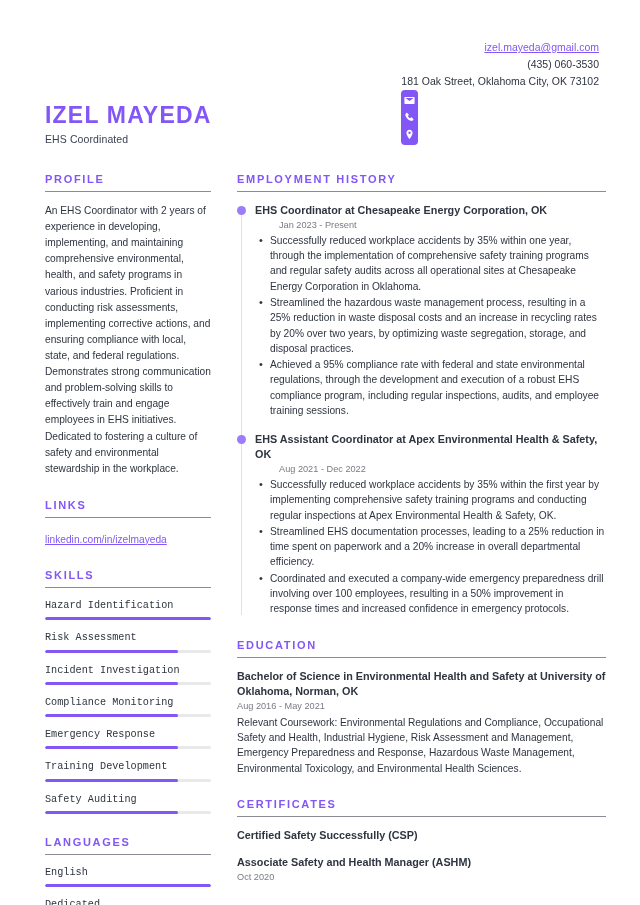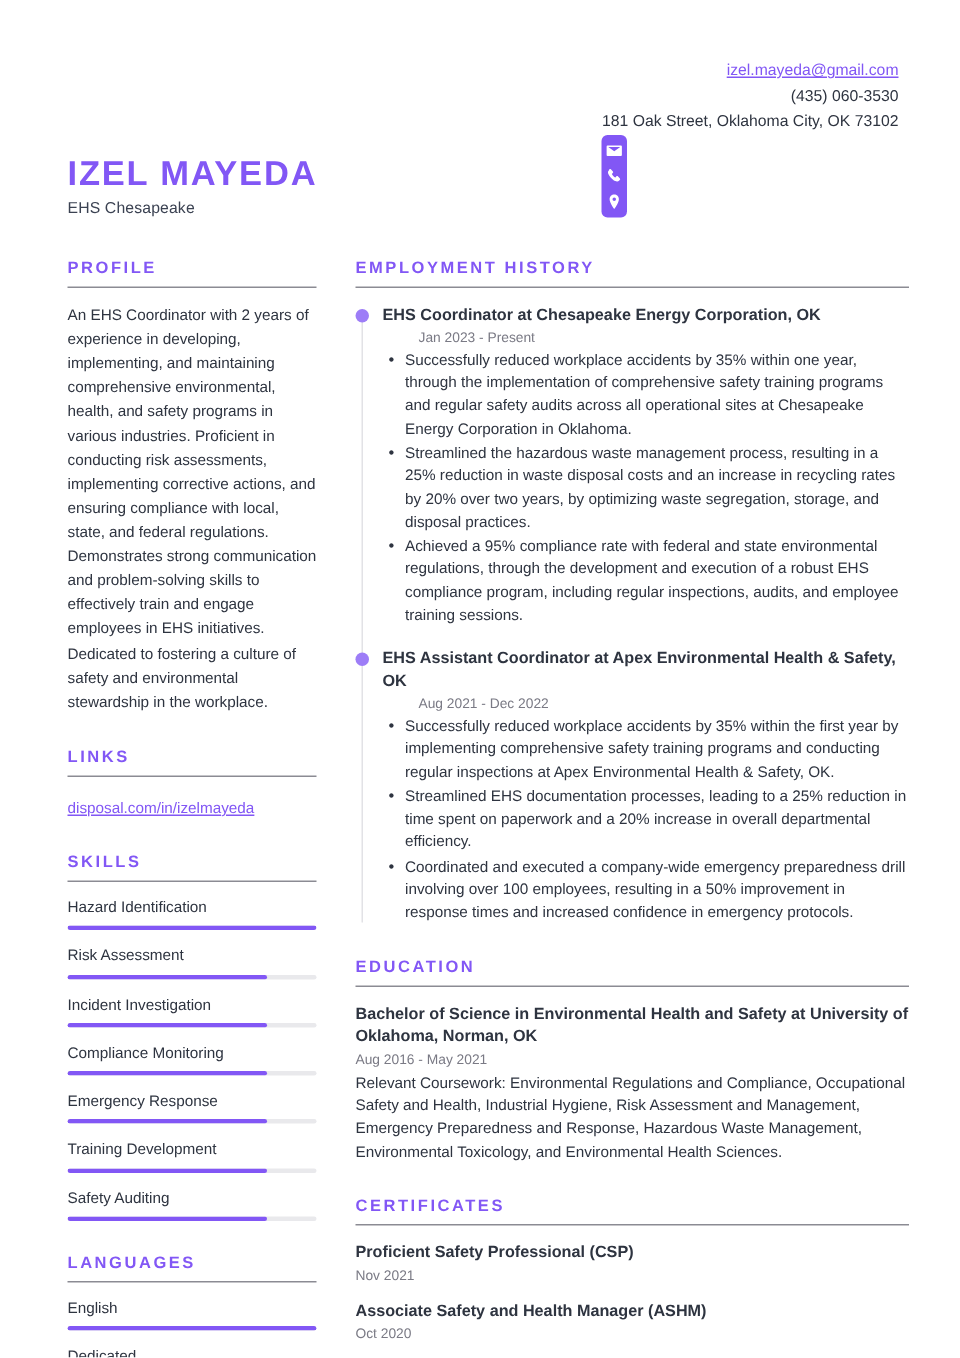--- a/index.html
+++ b/index.html
@@ -127,21 +127,21 @@
 
   
   .link-item {
     font-size: 10.2px;
     color: #8257f5;
     text-decoration: underline;
     line-height: 1.5;
   }
 
   
-  .bar-item { margin-bottom: 11px; }
+  .bar-item { margin-bottom: 11px; font-family: Liberation Mono, monospace; }
 
   .bar-label {
     font-size: 10.2px;
     color: #2e3440;
     margin-bottom: 5px;
     line-height: 1.3;
   }
 
   .bar-track {
     height: 3px;
@@ -250,21 +250,21 @@
 </style>
 </head>
 <body>
 
 <div class="page">
 
   <div class="header">
 
     <div class="identity">
       <div class="full-name">IZEL MAYEDA</div>
-      <div class="job-title">EHS Chesapeake</div>
+      <div class="job-title">EHS Coordinated</div>
     </div>
 
     <div class="contact-wrap">
       <div class="contact-lines">
         <a class="contact-email" href="#">izel.mayeda@gmail.com</a>
         <span class="contact-phone">(435) 060-3530</span>
         <span class="contact-address">181 Oak Street, Oklahoma City, OK 73102</span>
       </div>
       <div class="icon-rail">
         <span>
@@ -293,21 +293,21 @@
 
       <div class="sec-block">
         <div class="sec-title">PROFILE</div>
         <div class="sec-rule"></div>
         <div class="profile-text">An EHS Coordinator with 2 years of experience in developing, implementing, and maintaining comprehensive environmental, health, and safety programs in various industries. Proficient in conducting risk assessments, implementing corrective actions, and ensuring compliance with local, state, and federal regulations. Demonstrates strong communication and problem-solving skills to effectively train and engage employees in EHS initiatives. Dedicated to fostering a culture of safety and environmental stewardship in the workplace.</div>
       </div>
 
       <div class="sec-block">
         <div class="sec-title">LINKS</div>
         <div class="sec-rule"></div>
-        <a class="link-item" href="#">disposal.com/in/izelmayeda</a>
+        <a class="link-item" href="#">linkedin.com/in/izelmayeda</a>
       </div>
 
       <div class="sec-block">
         <div class="sec-title">SKILLS</div>
         <div class="sec-rule"></div>
 
         <div class="bar-item">
           <div class="bar-label">Hazard Identification</div>
           <div class="bar-track">
             <div class="bar-fill" style="width: 100%;"></div>
@@ -413,22 +413,21 @@
           <div class="plain-date">Aug 2016 - May 2021</div>
           <div class="plain-desc">Relevant Coursework: Environmental Regulations and Compliance, Occupational Safety and Health, Industrial Hygiene, Risk Assessment and Management, Emergency Preparedness and Response, Hazardous Waste Management, Environmental Toxicology, and Environmental Health Sciences.</div>
         </div>
       </div>
 
       <div class="sec-block">
         <div class="sec-title">CERTIFICATES</div>
         <div class="sec-rule"></div>
 
         <div class="plain-entry">
-          <div class="plain-title">Proficient Safety Professional (CSP)</div>
-          <div class="plain-date">Nov 2021</div>
+          <div class="plain-title">Certified Safety Successfully (CSP)</div>
         </div>
         <div class="plain-entry">
           <div class="plain-title">Associate Safety and Health Manager (ASHM)</div>
           <div class="plain-date">Oct 2020</div>
         </div>
       </div>
 
     </div>
 
   </div>

